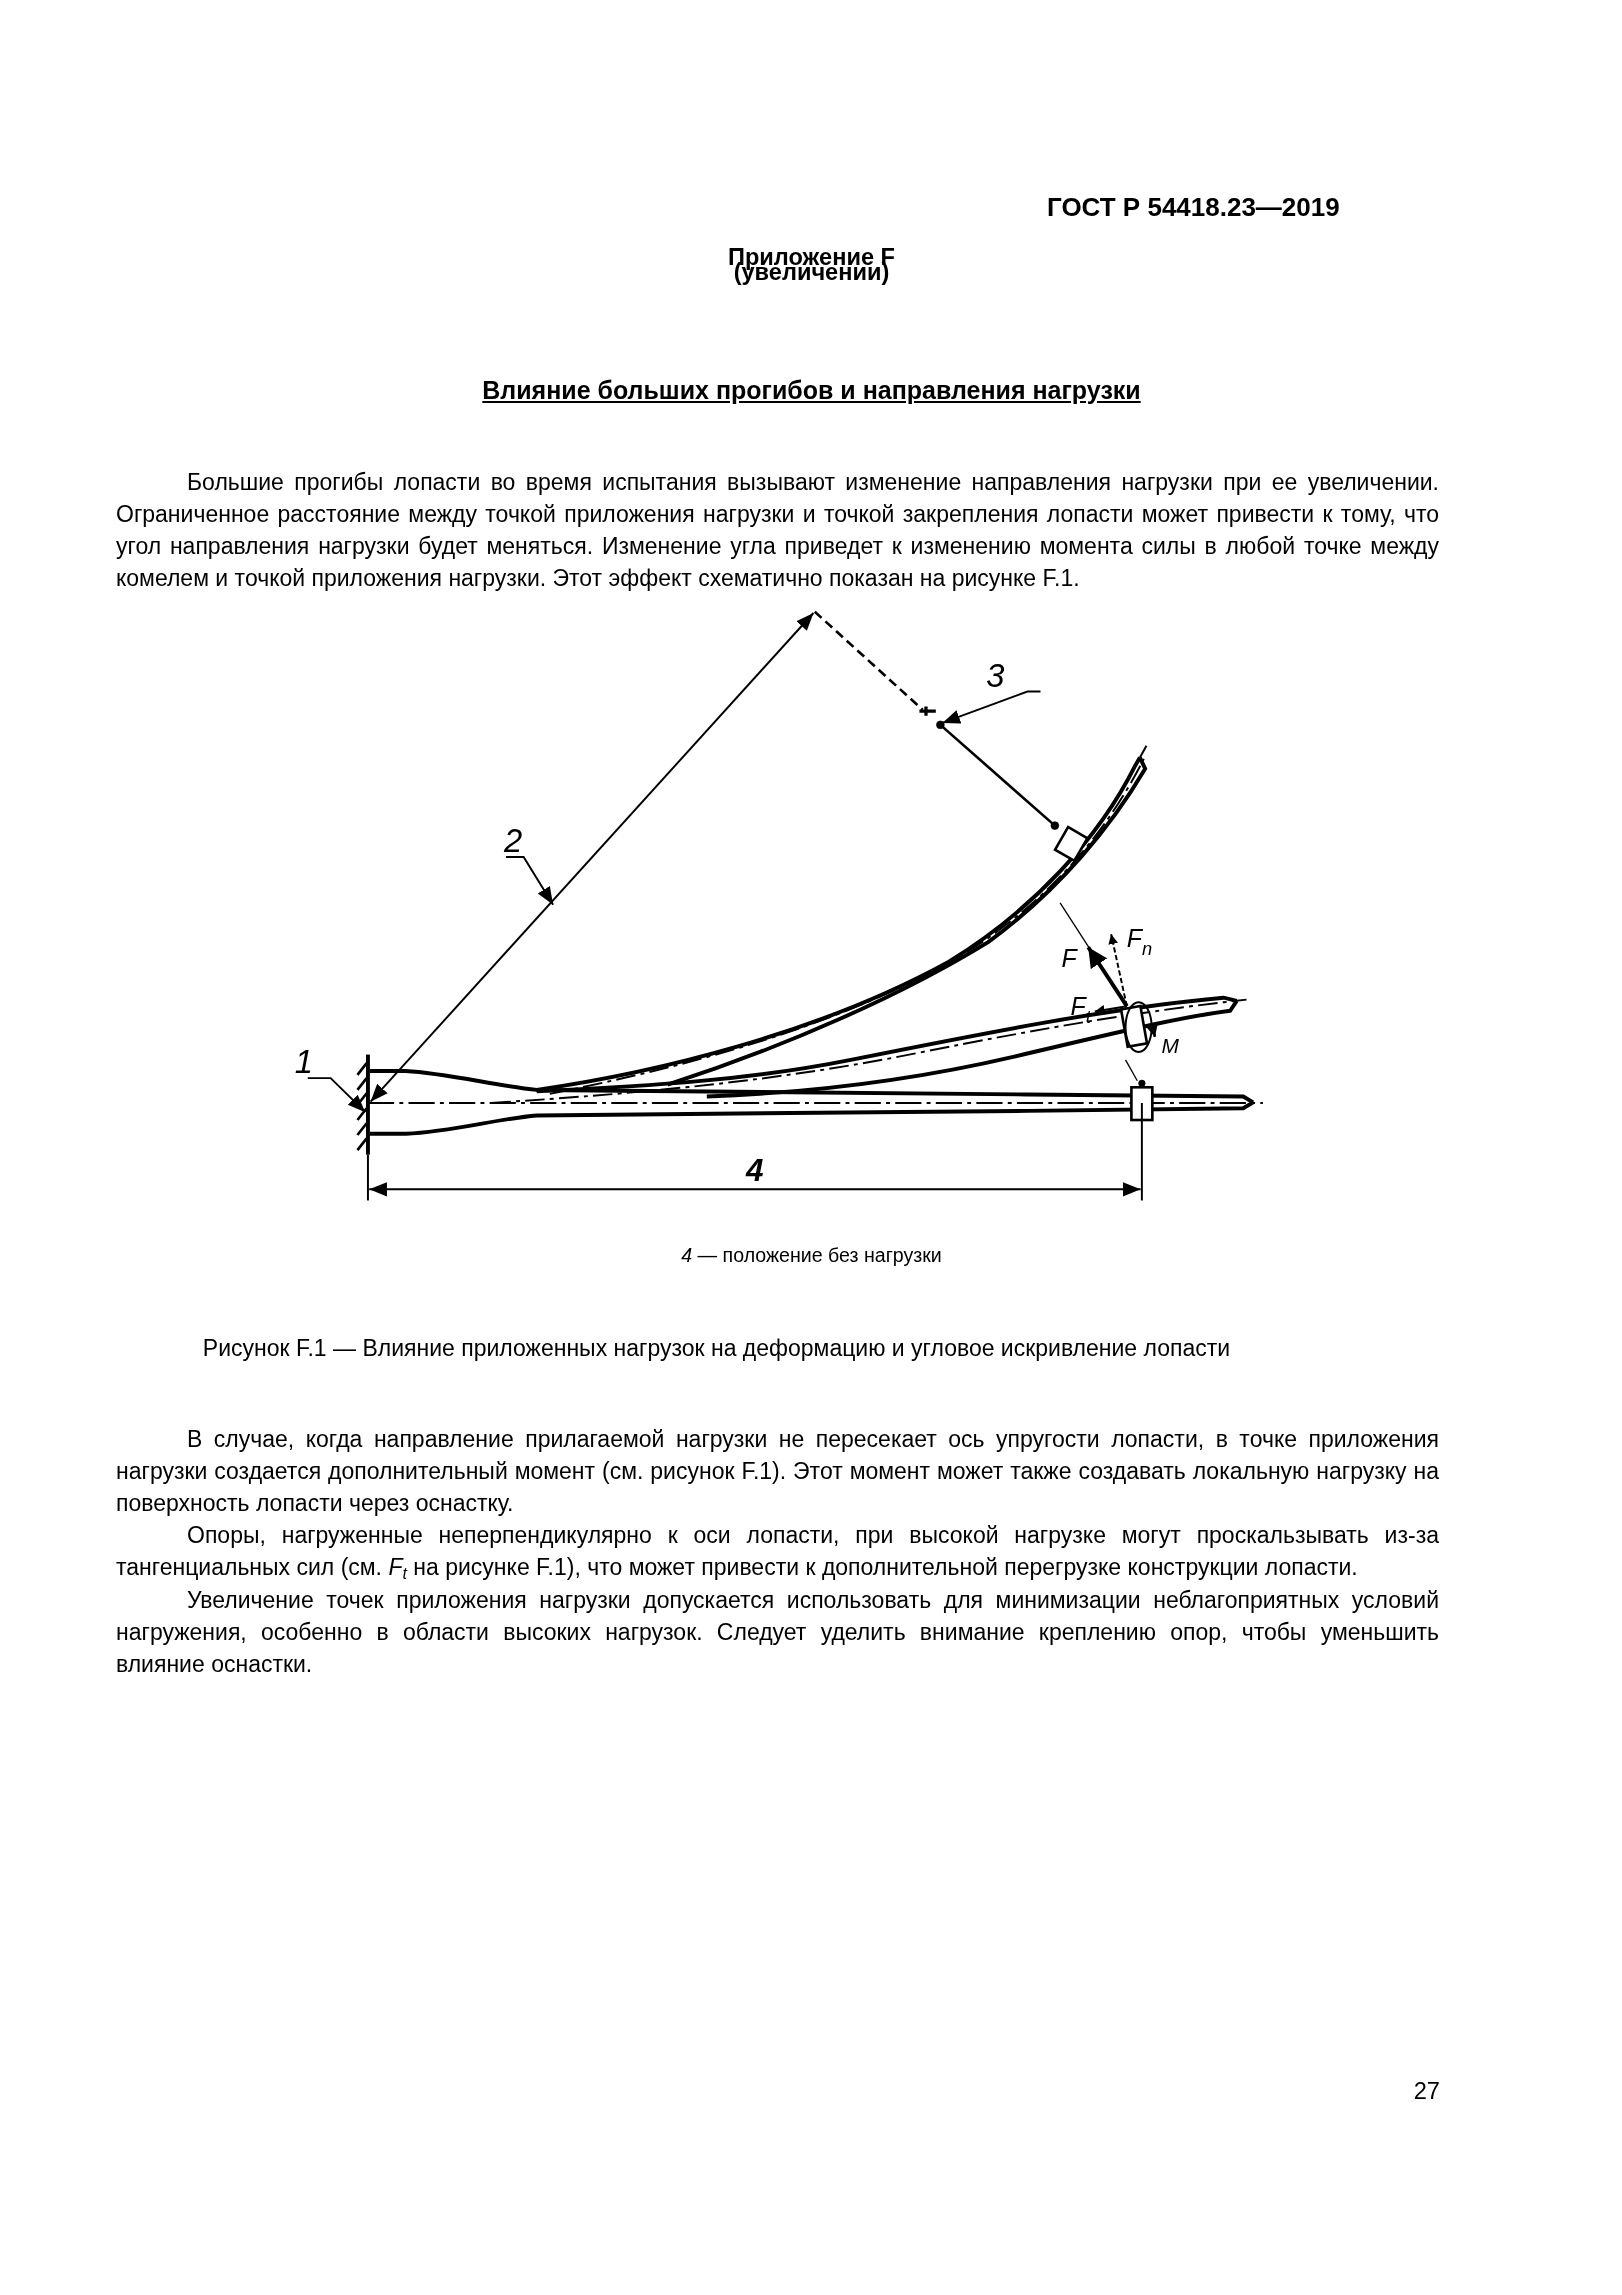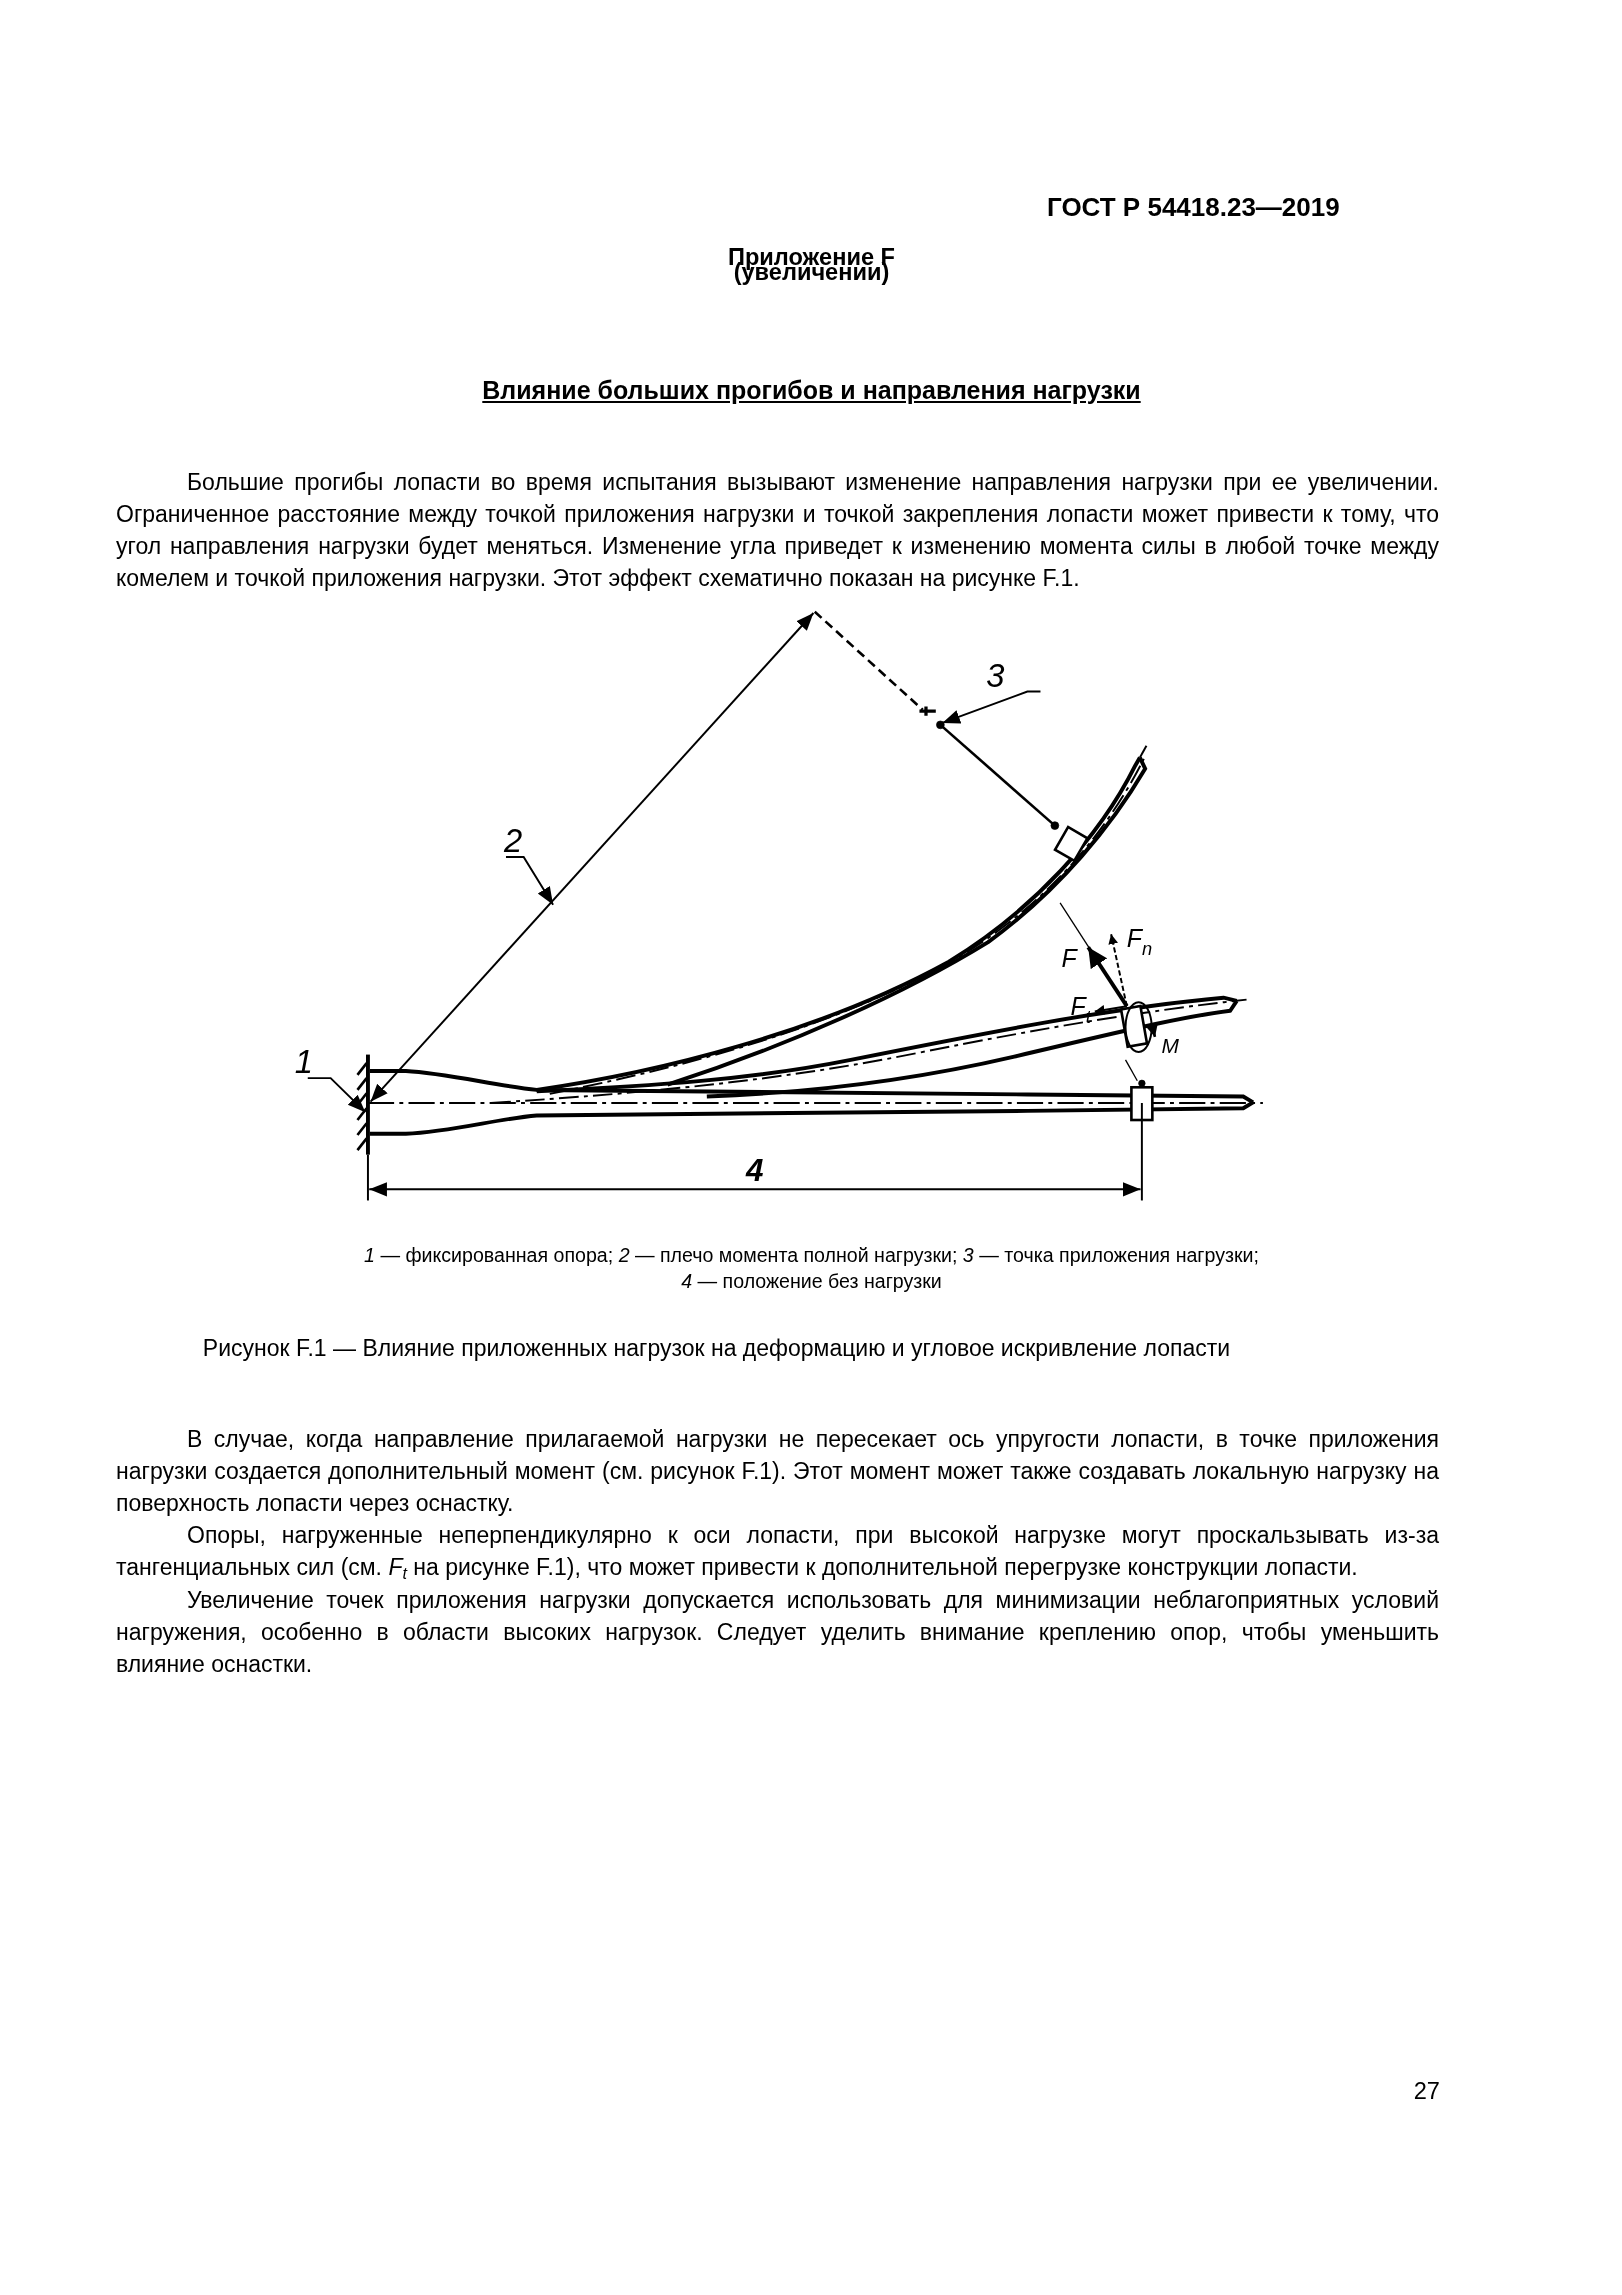--- a/index.html
+++ b/index.html
@@ -114,21 +114,20 @@
   <text class="lbl" x="770" y="1302" font-size="50">2</text>
   <text class="lbl" x="1507" y="1050" font-size="50">3</text>
   <text class="lbl" x="1140" y="1805" font-size="48" font-weight="bold">4</text>
   <text class="lbl" x="1622" y="1478" font-size="38">F</text>
   <text class="lbl" x="1722" y="1448" font-size="38"><tspan>F</tspan><tspan font-size="28" dy="12">n</tspan></text>
   <text class="lbl" x="1636" y="1552" font-size="38"><tspan>F</tspan><tspan font-size="28" dy="12">t</tspan></text>
   <text class="lbl" x="1775" y="1610" font-size="32">M</text>
 </svg>
 
 <div class="abs legend">
-  <div><i>1</i><span> — фиксированная опора; </span><i>2</i><span> — плечо момента полной нагрузки; </span><i>3</i><span> — точка приложения нагрузки;</span></div>
   <div><i>4</i><span> — положение без нагрузки</span></div>
 </div>
 
 <div class="abs caption">Рисунок F.1 — Влияние приложенных нагрузок на деформацию и угловое искривление лопасти</div>
 
 <div class="abs para" style="top:1391px"><span class="ind"></span><span>В случае, когда направление прилагаемой нагрузки не пересекает ось упругости лопасти, в точке приложения нагрузки создается дополнительный момент (см. рисунок F.1). Этот момент может также создавать локальную нагрузку на поверхность лопасти через оснастку.</span></div>
 
 <div class="abs para" style="top:1487px"><span class="ind"></span><span>Опоры, нагруженные неперпендикулярно к оси лопасти, при высокой нагрузке могут проскальзывать из-за тангенциальных сил (см. </span><i><span>F</span><sub>t</sub></i><span> на рисунке F.1), что может привести к дополнительной перегрузке конструкции лопасти.</span></div>
 
 <div class="abs para" style="top:1552px"><span class="ind"></span><span>Увеличение точек приложения нагрузки допускается использовать для минимизации неблагоприятных условий нагружения, особенно в области высоких нагрузок. Следует уделить внимание креплению опор, чтобы уменьшить влияние оснастки.</span></div>

